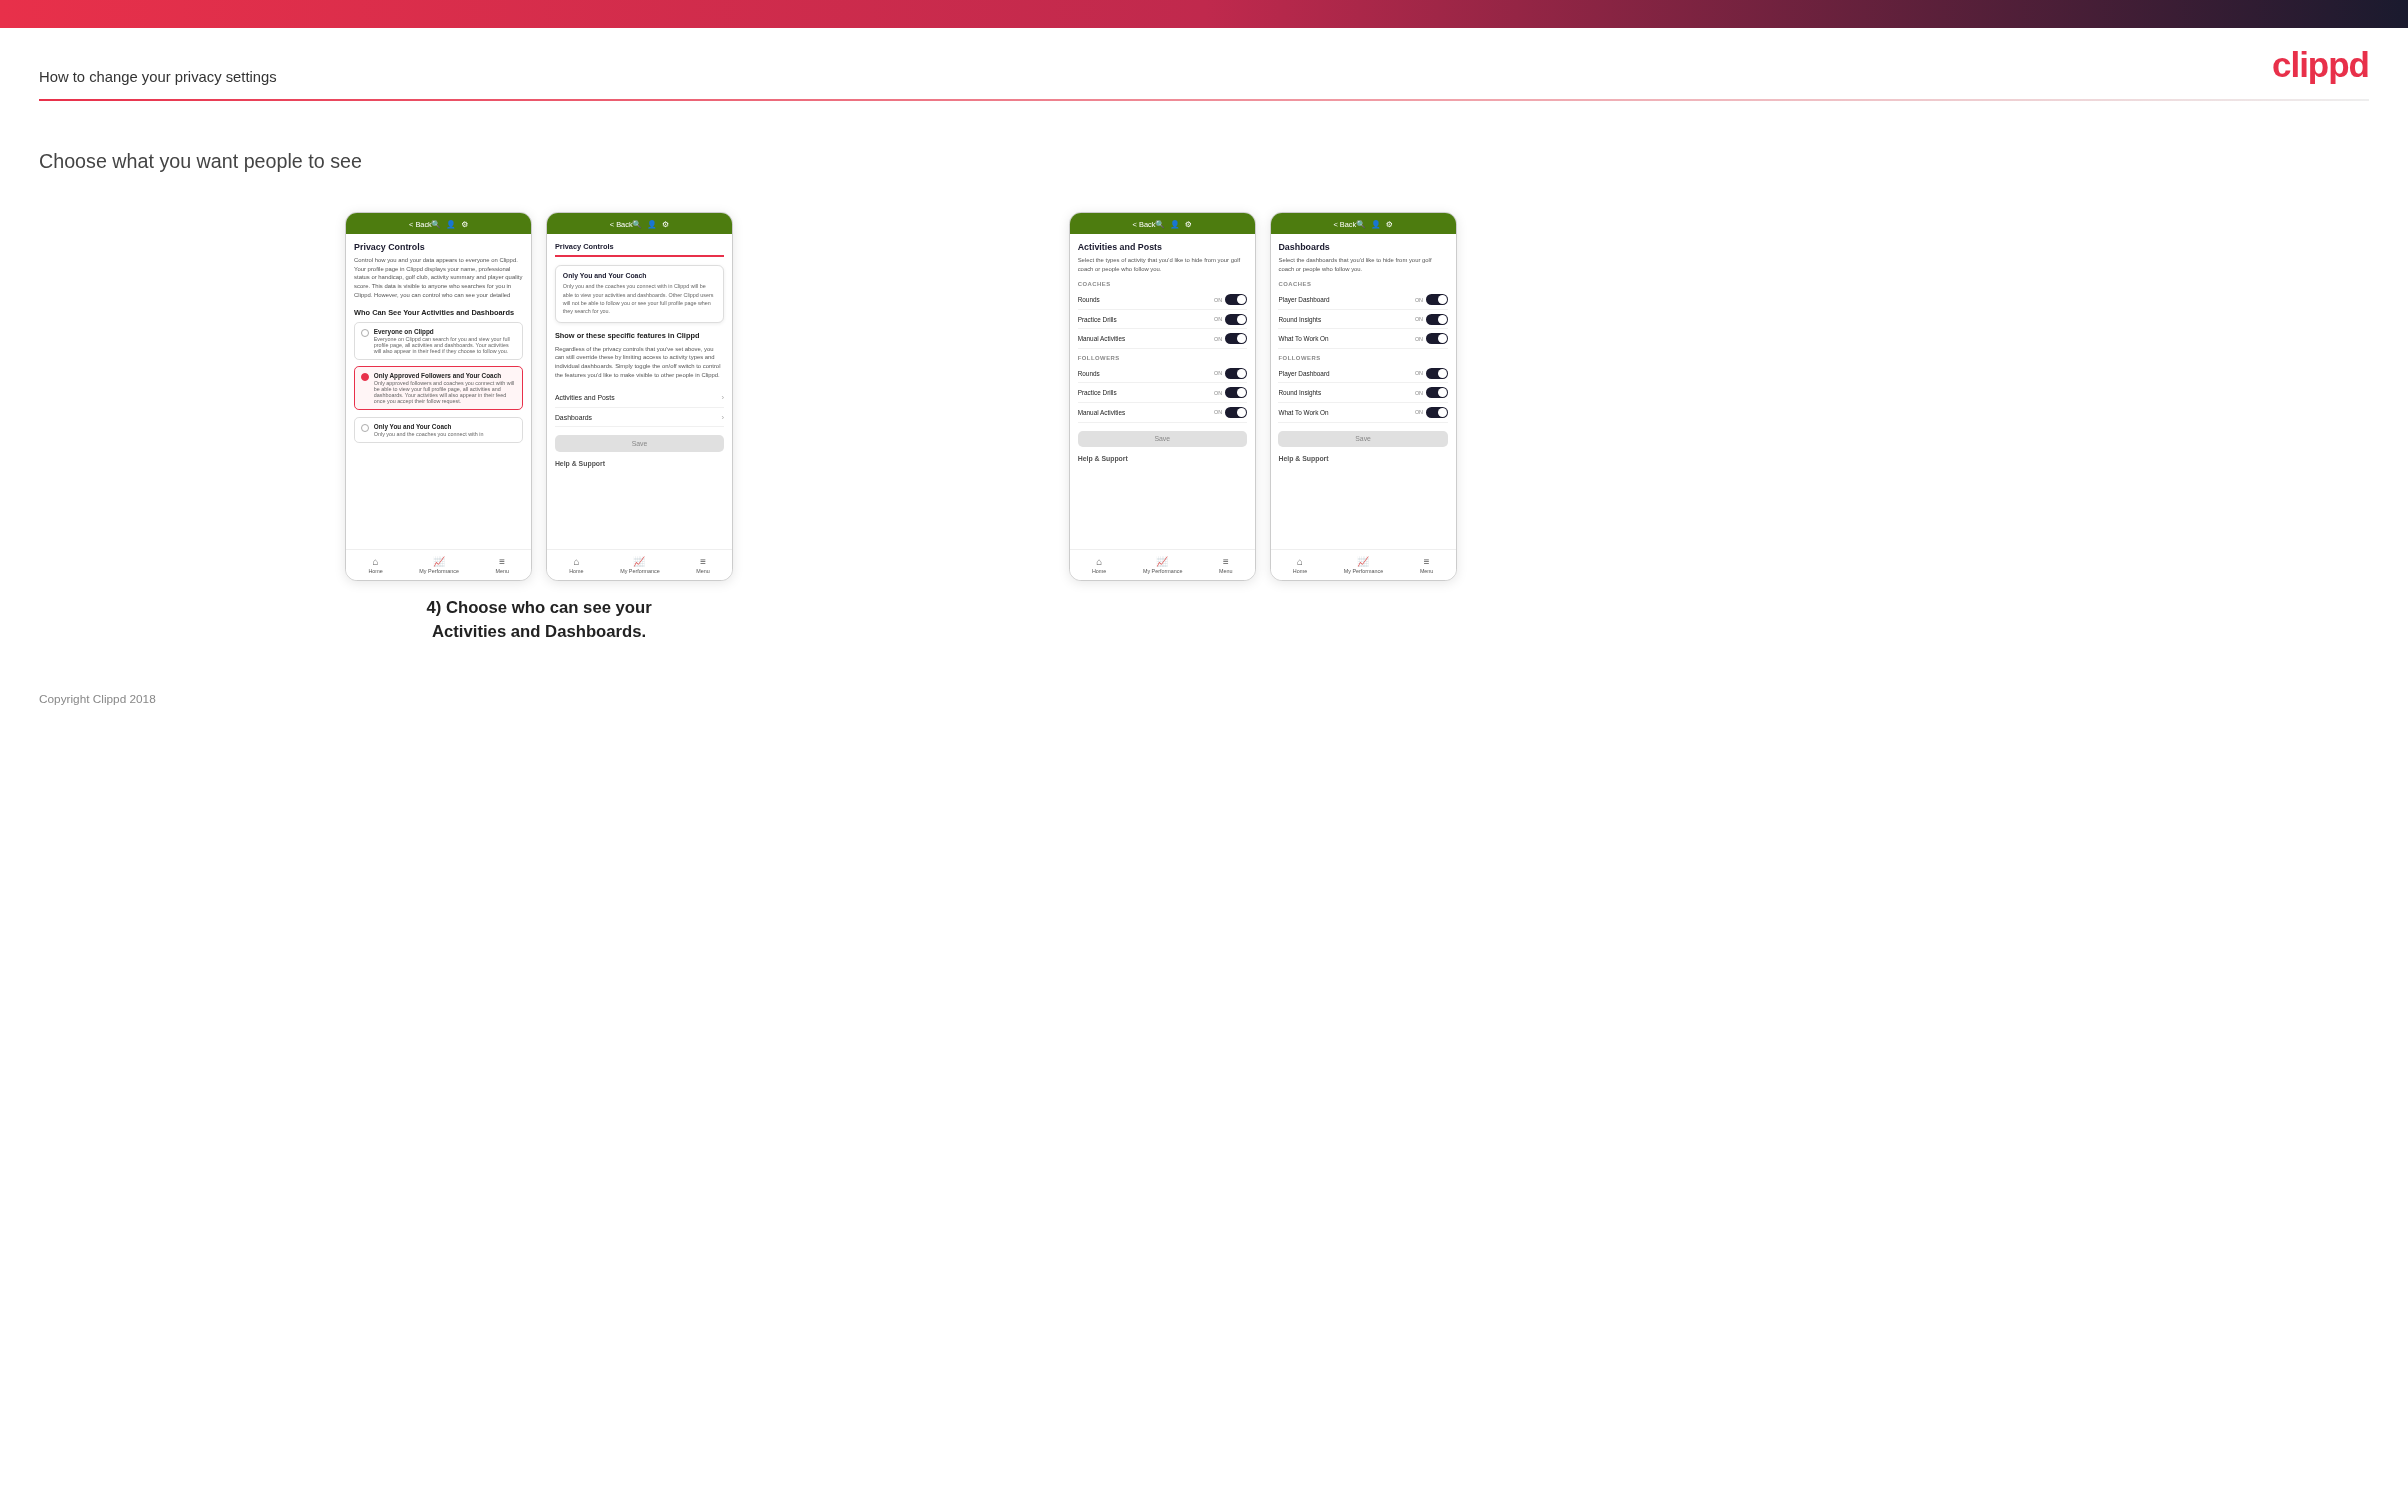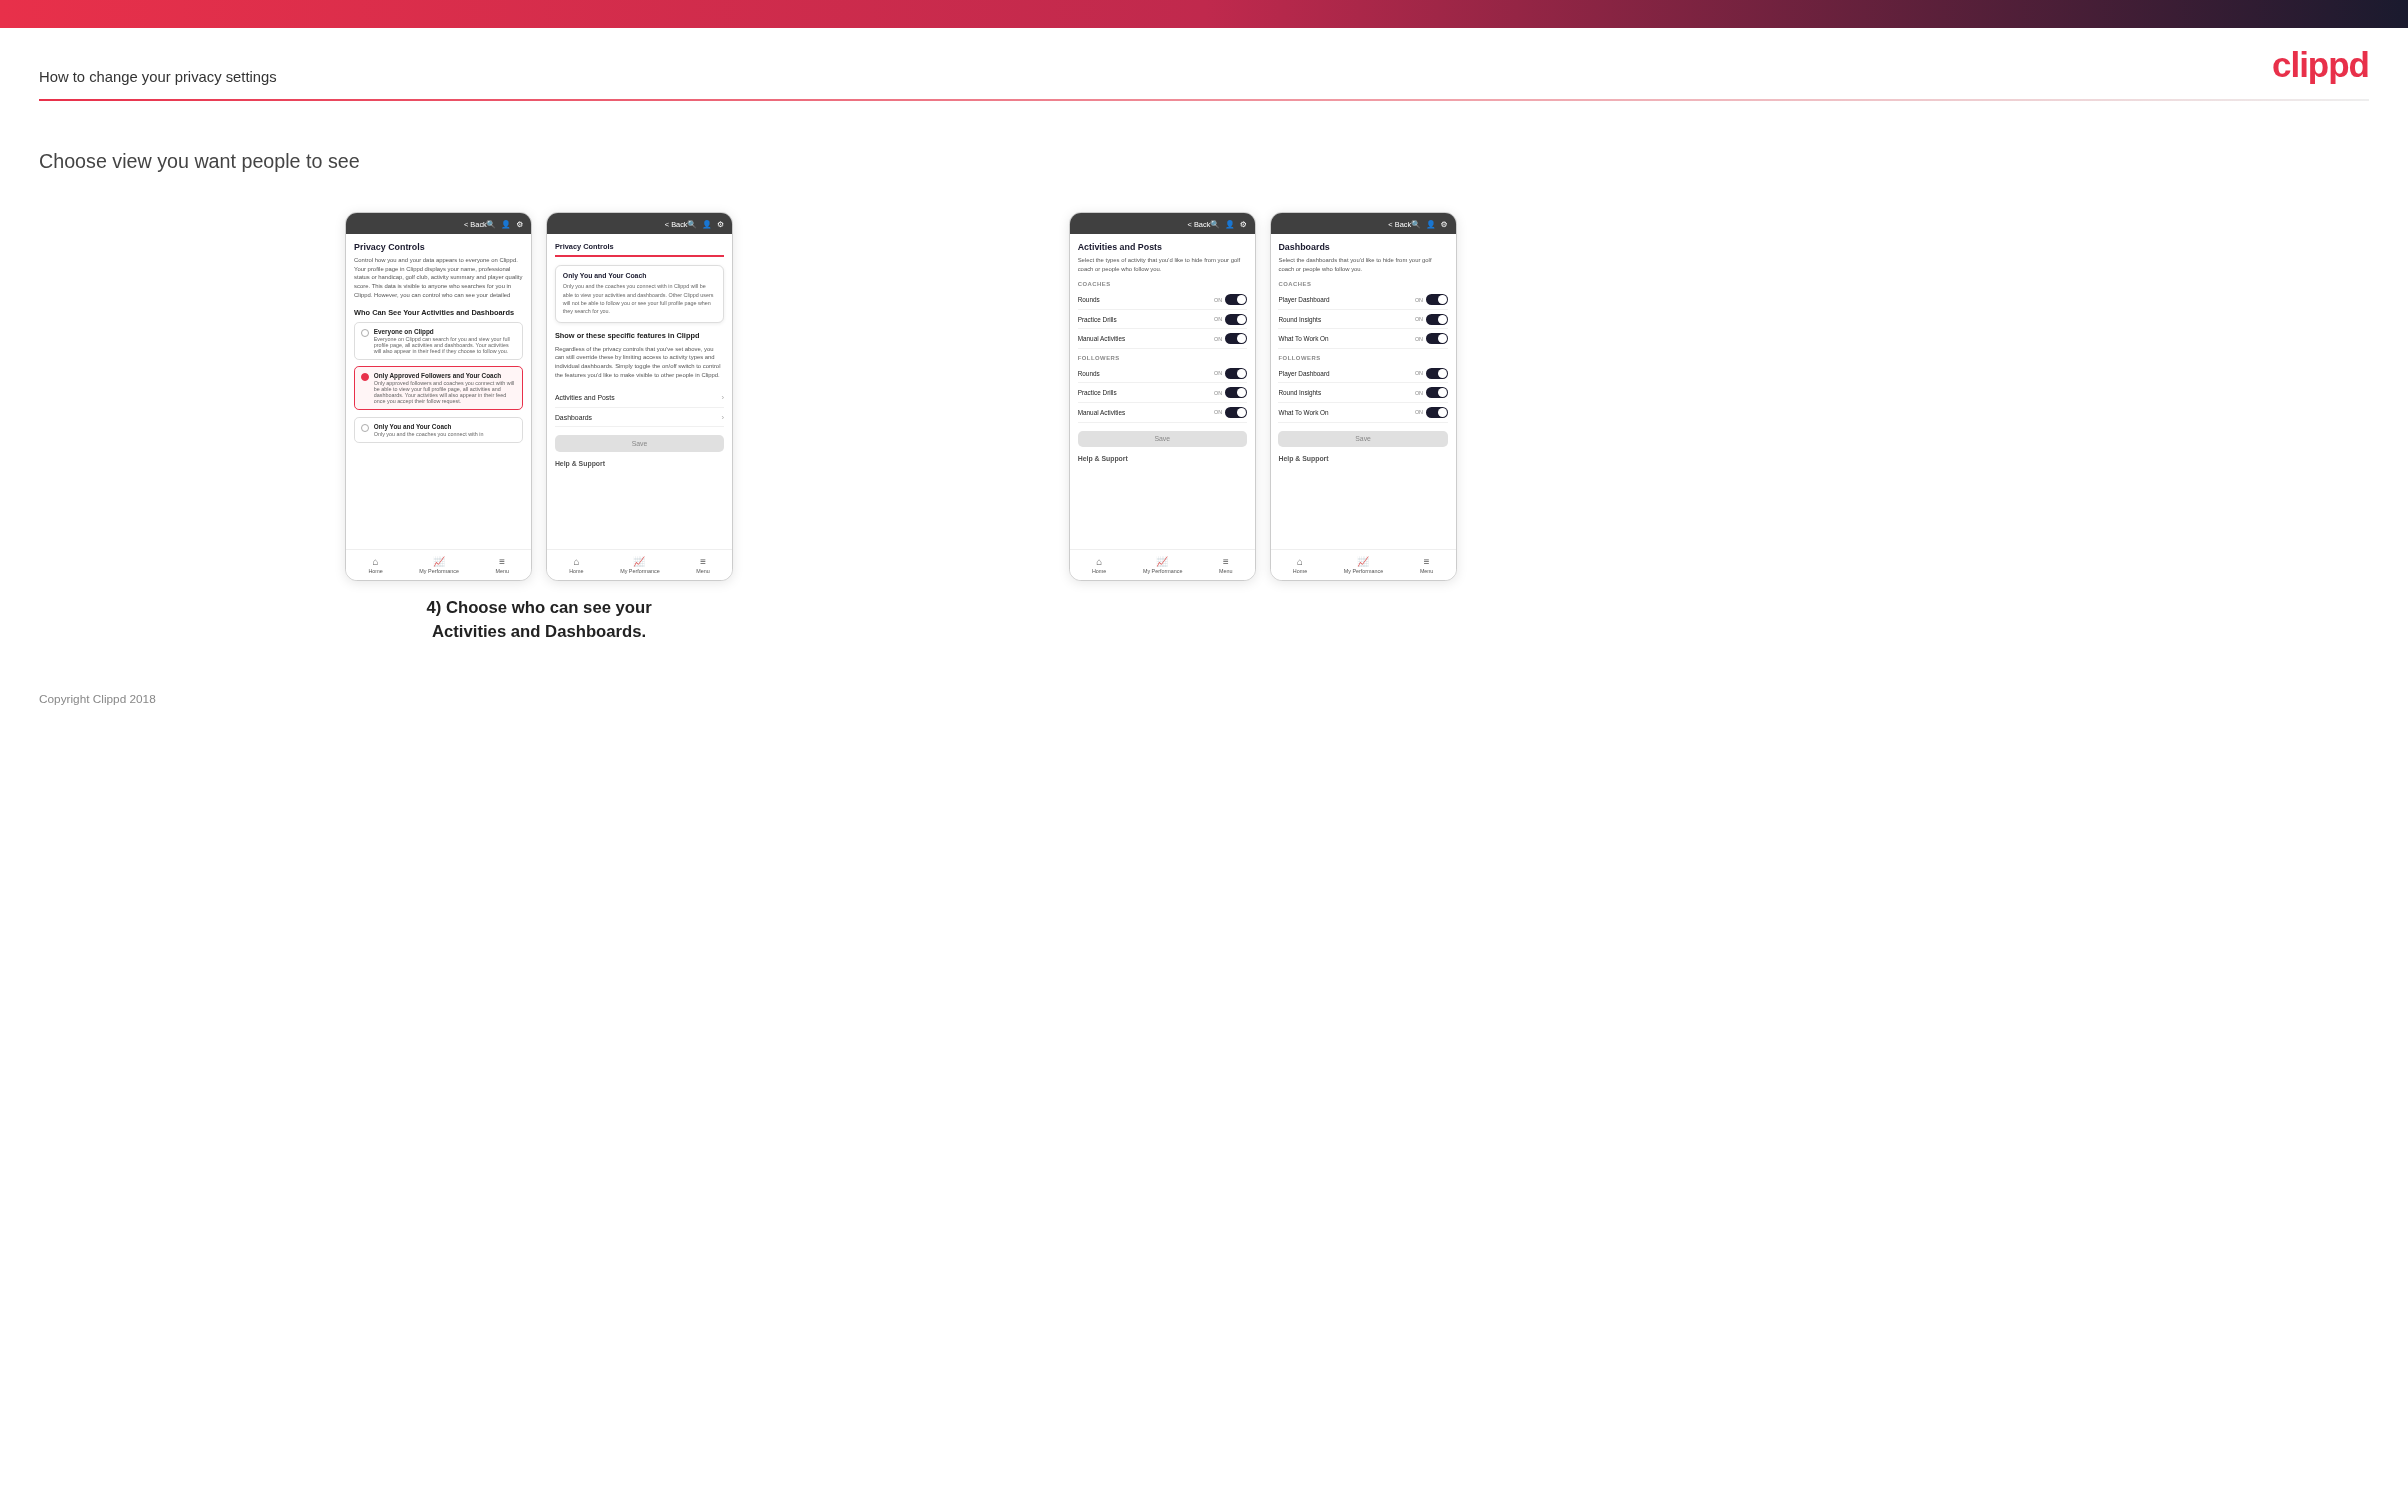--- a/index.html
+++ b/index.html
@@ -99,23 +99,23 @@
       border-radius: 11.8px;
       border: 1.5px solid #ccc;
       overflow: hidden;
       box-shadow: 0 2px 11.8px rgba(0,0,0,0.10);
       font-size: 6.9px;
     }
 
     .phone-header {
       display: flex;
       align-items: center;
-      justify-content: flex-end;
+      justify-content: center;
       padding: 6.9px 7.9px 4.9px 7.9px;
-      background: #404040;
+      background: #4d7c0f;
       color: #fff;
     }
     .phone-back {
       font-size: 7.4px;
       color: #fff;
     }
     .phone-icons {
       display: flex;
       gap: 4.9px;
       font-size: 7.9px;
@@ -345,21 +345,21 @@
 
 <div class="top-bar"></div>
 
 <div class="header">
   <span class="header-title">How to change your privacy settings</span>
   <span class="logo">clippd</span>
 </div>
 <div class="divider"></div>
 
 <div class="main">
-  <div class="page-subtitle">Choose view you want people to see</div>
+  <div class="page-subtitle">Choose what you want people to see</div>
 
   <div class="screenshots-row">
 
     <div class="caption-block">
       <div style="display:flex;gap:13.8px;align-items:flex-start;">
 
         <div class="phone">
           <div class="phone-header">
             <span class="phone-back">&lt; Back</span>
             <div class="phone-icons">

